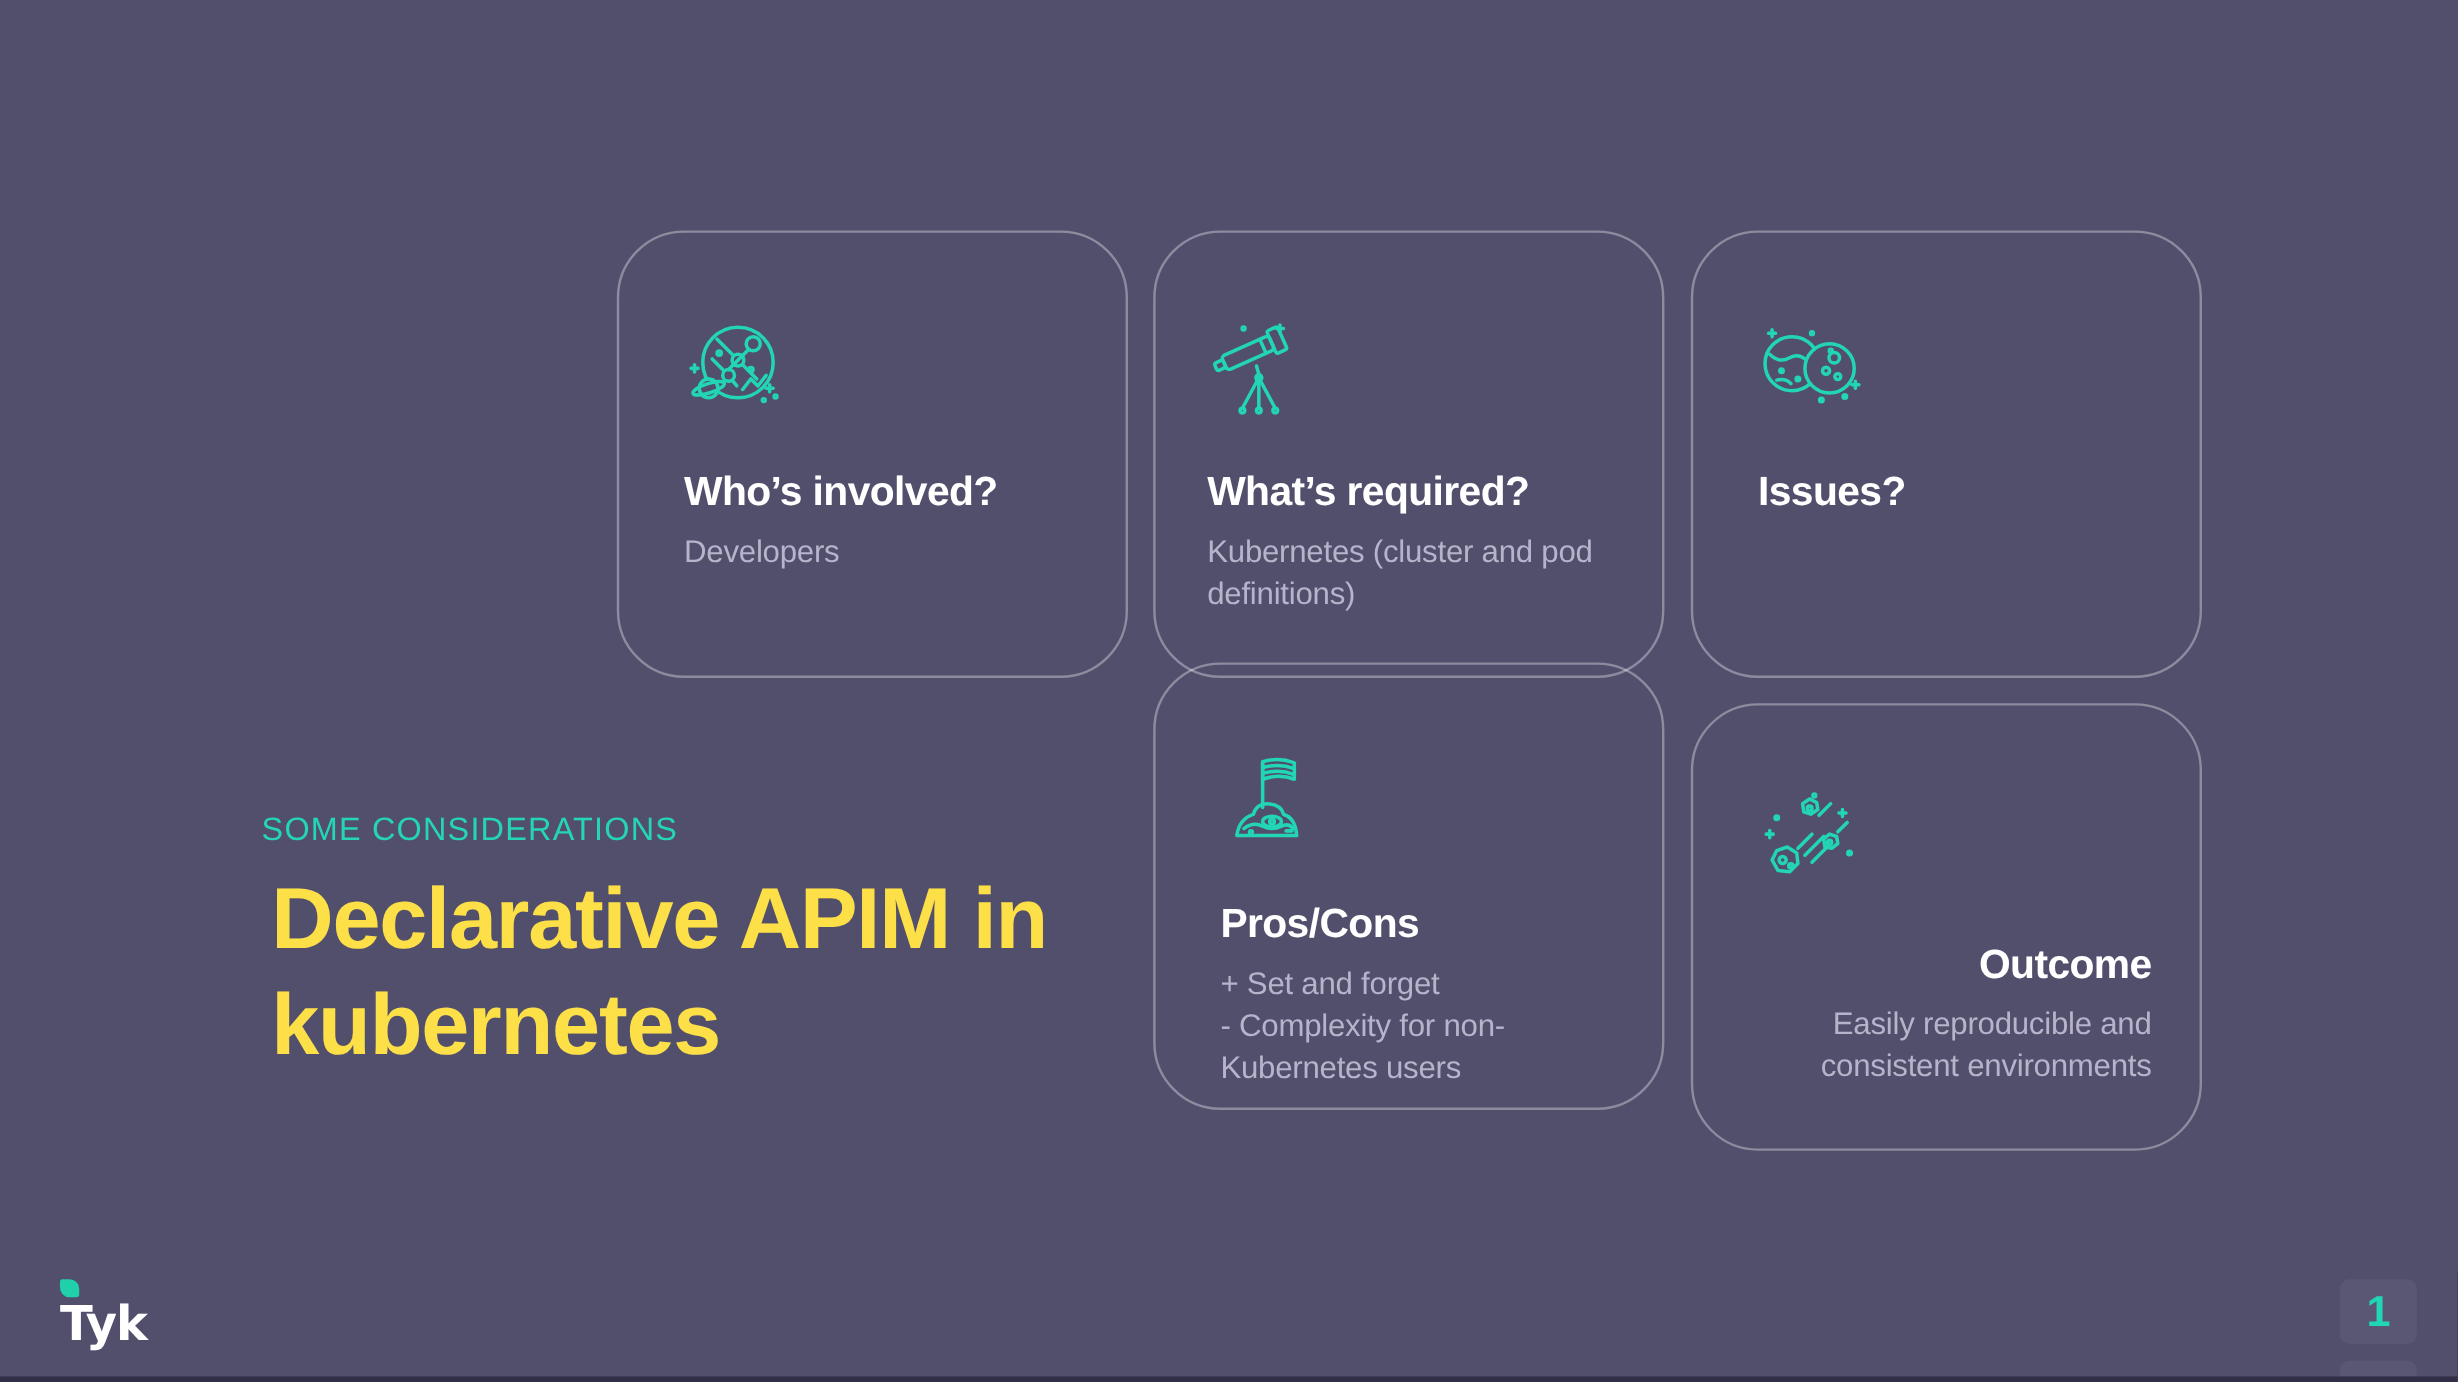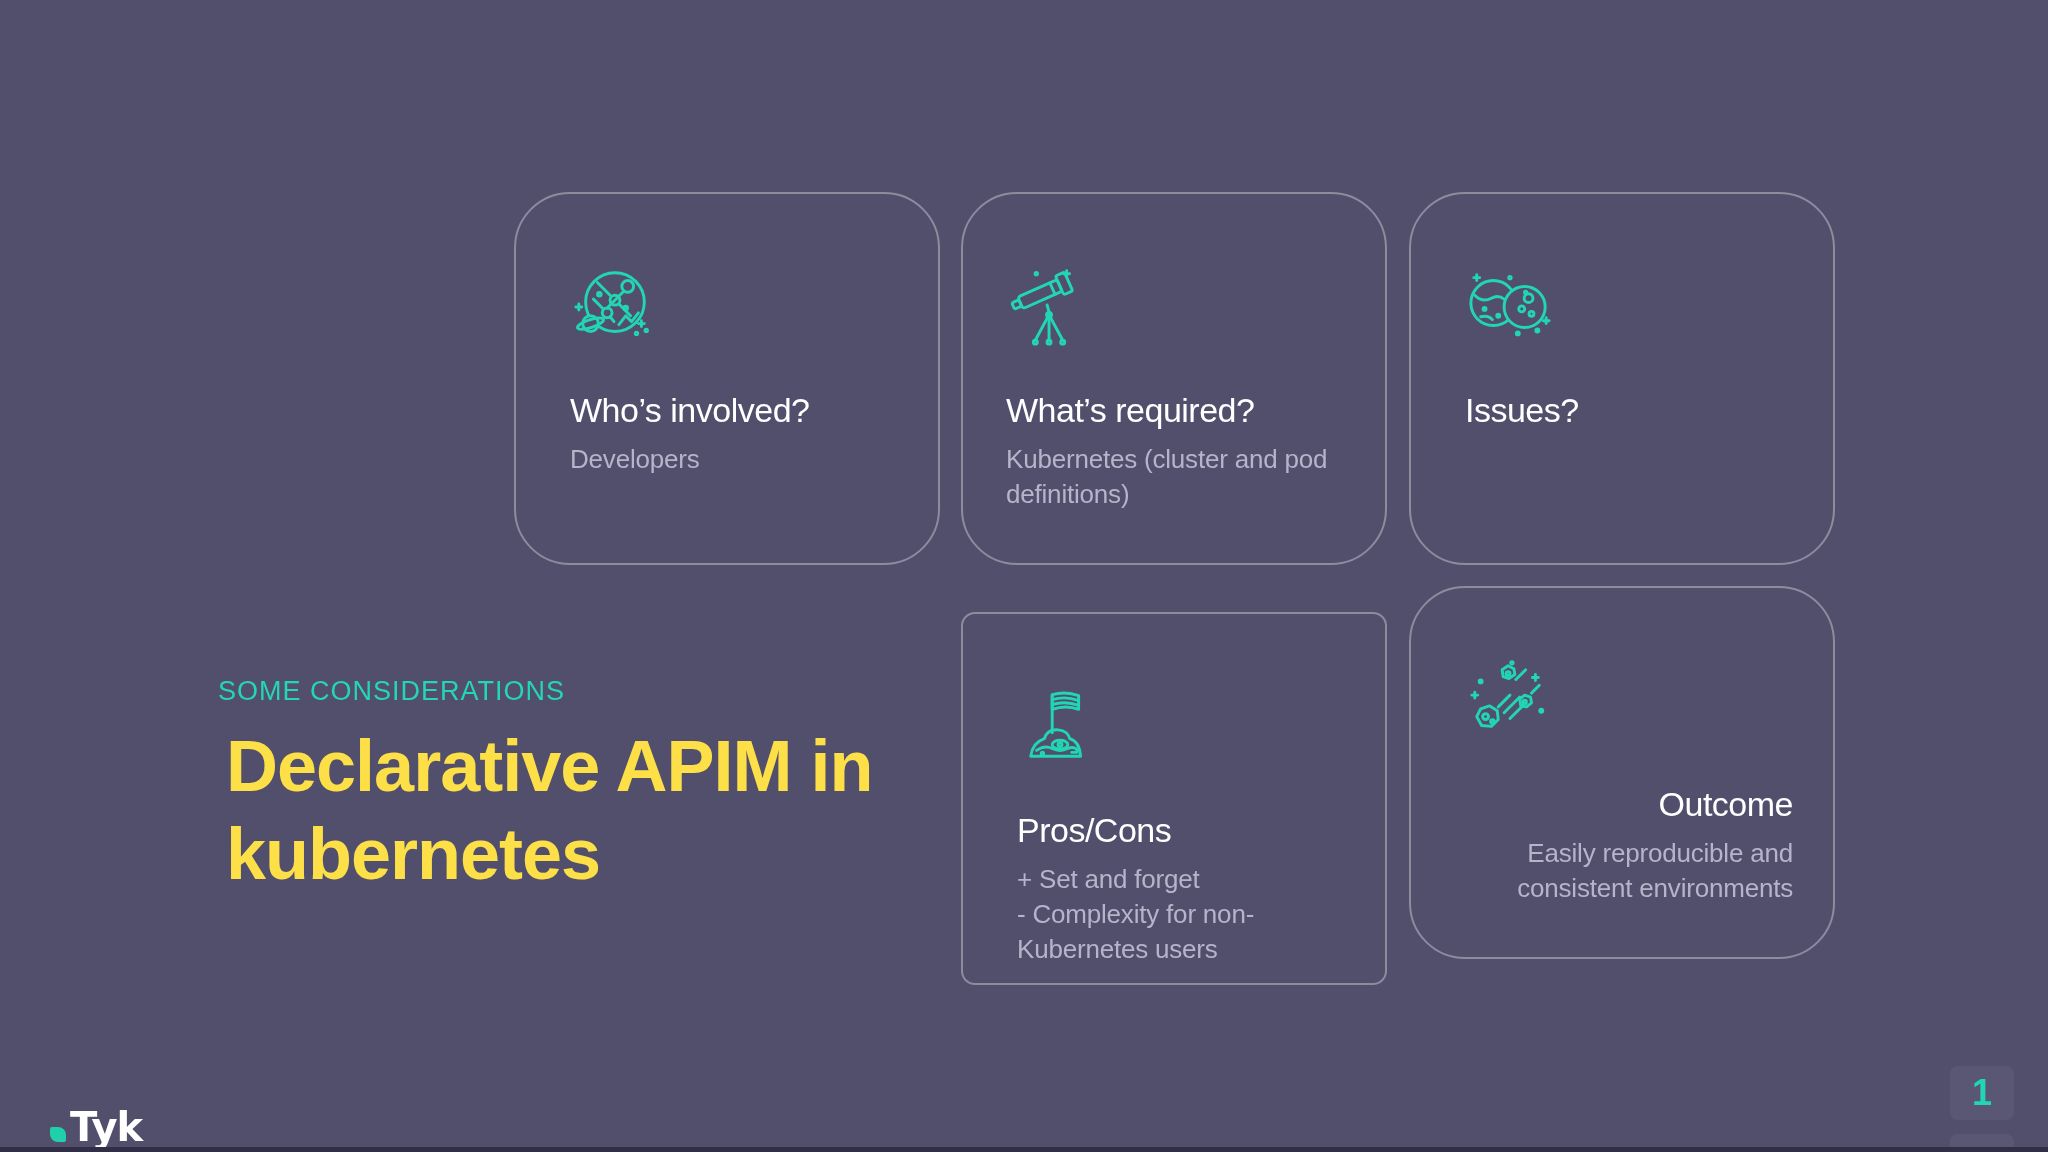--- a/index.html
+++ b/index.html
@@ -10,43 +10,43 @@
   }
   
   .card{
     position:absolute;width:426px;height:373px;box-sizing:border-box;
     border:2px solid rgba(255,255,255,.34);border-radius:56px;
     padding:68px 40px 0 54px;
   }
   .card-1{left:514px;top:192px;}
   .card-2{left:961px;top:192px;padding-left:43px;}
   .card-3{left:1409px;top:192px;}
-  .card-4{left:961px;top:612px;border-radius:14px;}
+  .card-4{left:961px;top:552px;}
   .card-5{left:1409px;top:586px;text-align:right;}
   .card .icon{display:block;width:88px;height:88px;}
   .card h3{
     margin:40px 0 12px 0;font-size:34px;line-height:40px;
-    letter-spacing:-0.5px;color:#ffffff;font-weight:normal;
+    letter-spacing:-0.5px;color:#ffffff;font-weight:bold;
   }
   .card p{
     margin:0;font-size:26px;line-height:35px;color:#b6b3ca;
     white-space:pre-line;letter-spacing:-0.2px;
   }
   
   .eyebrow{
     position:absolute;left:218px;top:676px;
     font-size:27px;letter-spacing:1px;color:#24d6b4;font-weight:normal;text-align:center;
   }
   .headline{
     position:absolute;left:226px;top:722px;margin:0;width:800px;
     font-size:72px;line-height:88px;letter-spacing:-1px;
     color:#fde047;font-weight:bold;white-space:pre-line;
   }
   
-  .logo{position:absolute;left:50px;top:1104px;display:flex;align-items:center;}
+  .logo{position:absolute;left:50px;top:1052px;display:flex;align-items:flex-start;flex-direction:column;}
   .logo-leaf{
     width:16px;height:15px;margin:14px 4px 0 0;background:#1fd0ab;
     border-radius:2px 8px 2px 8px;
   }
   .logo-text{color:#ffffff;font-size:40px;font-weight:bold;letter-spacing:-1px;font-family:"DejaVu Sans",sans-serif;}
   .page-num{
     position:absolute;left:1950px;width:64px;height:54px;
     display:flex;align-items:center;justify-content:center;
     background:rgba(255,255,255,.05);border-radius:8px;
     color:#21d6b2;font-size:36px;font-weight:bold;cursor:pointer;

